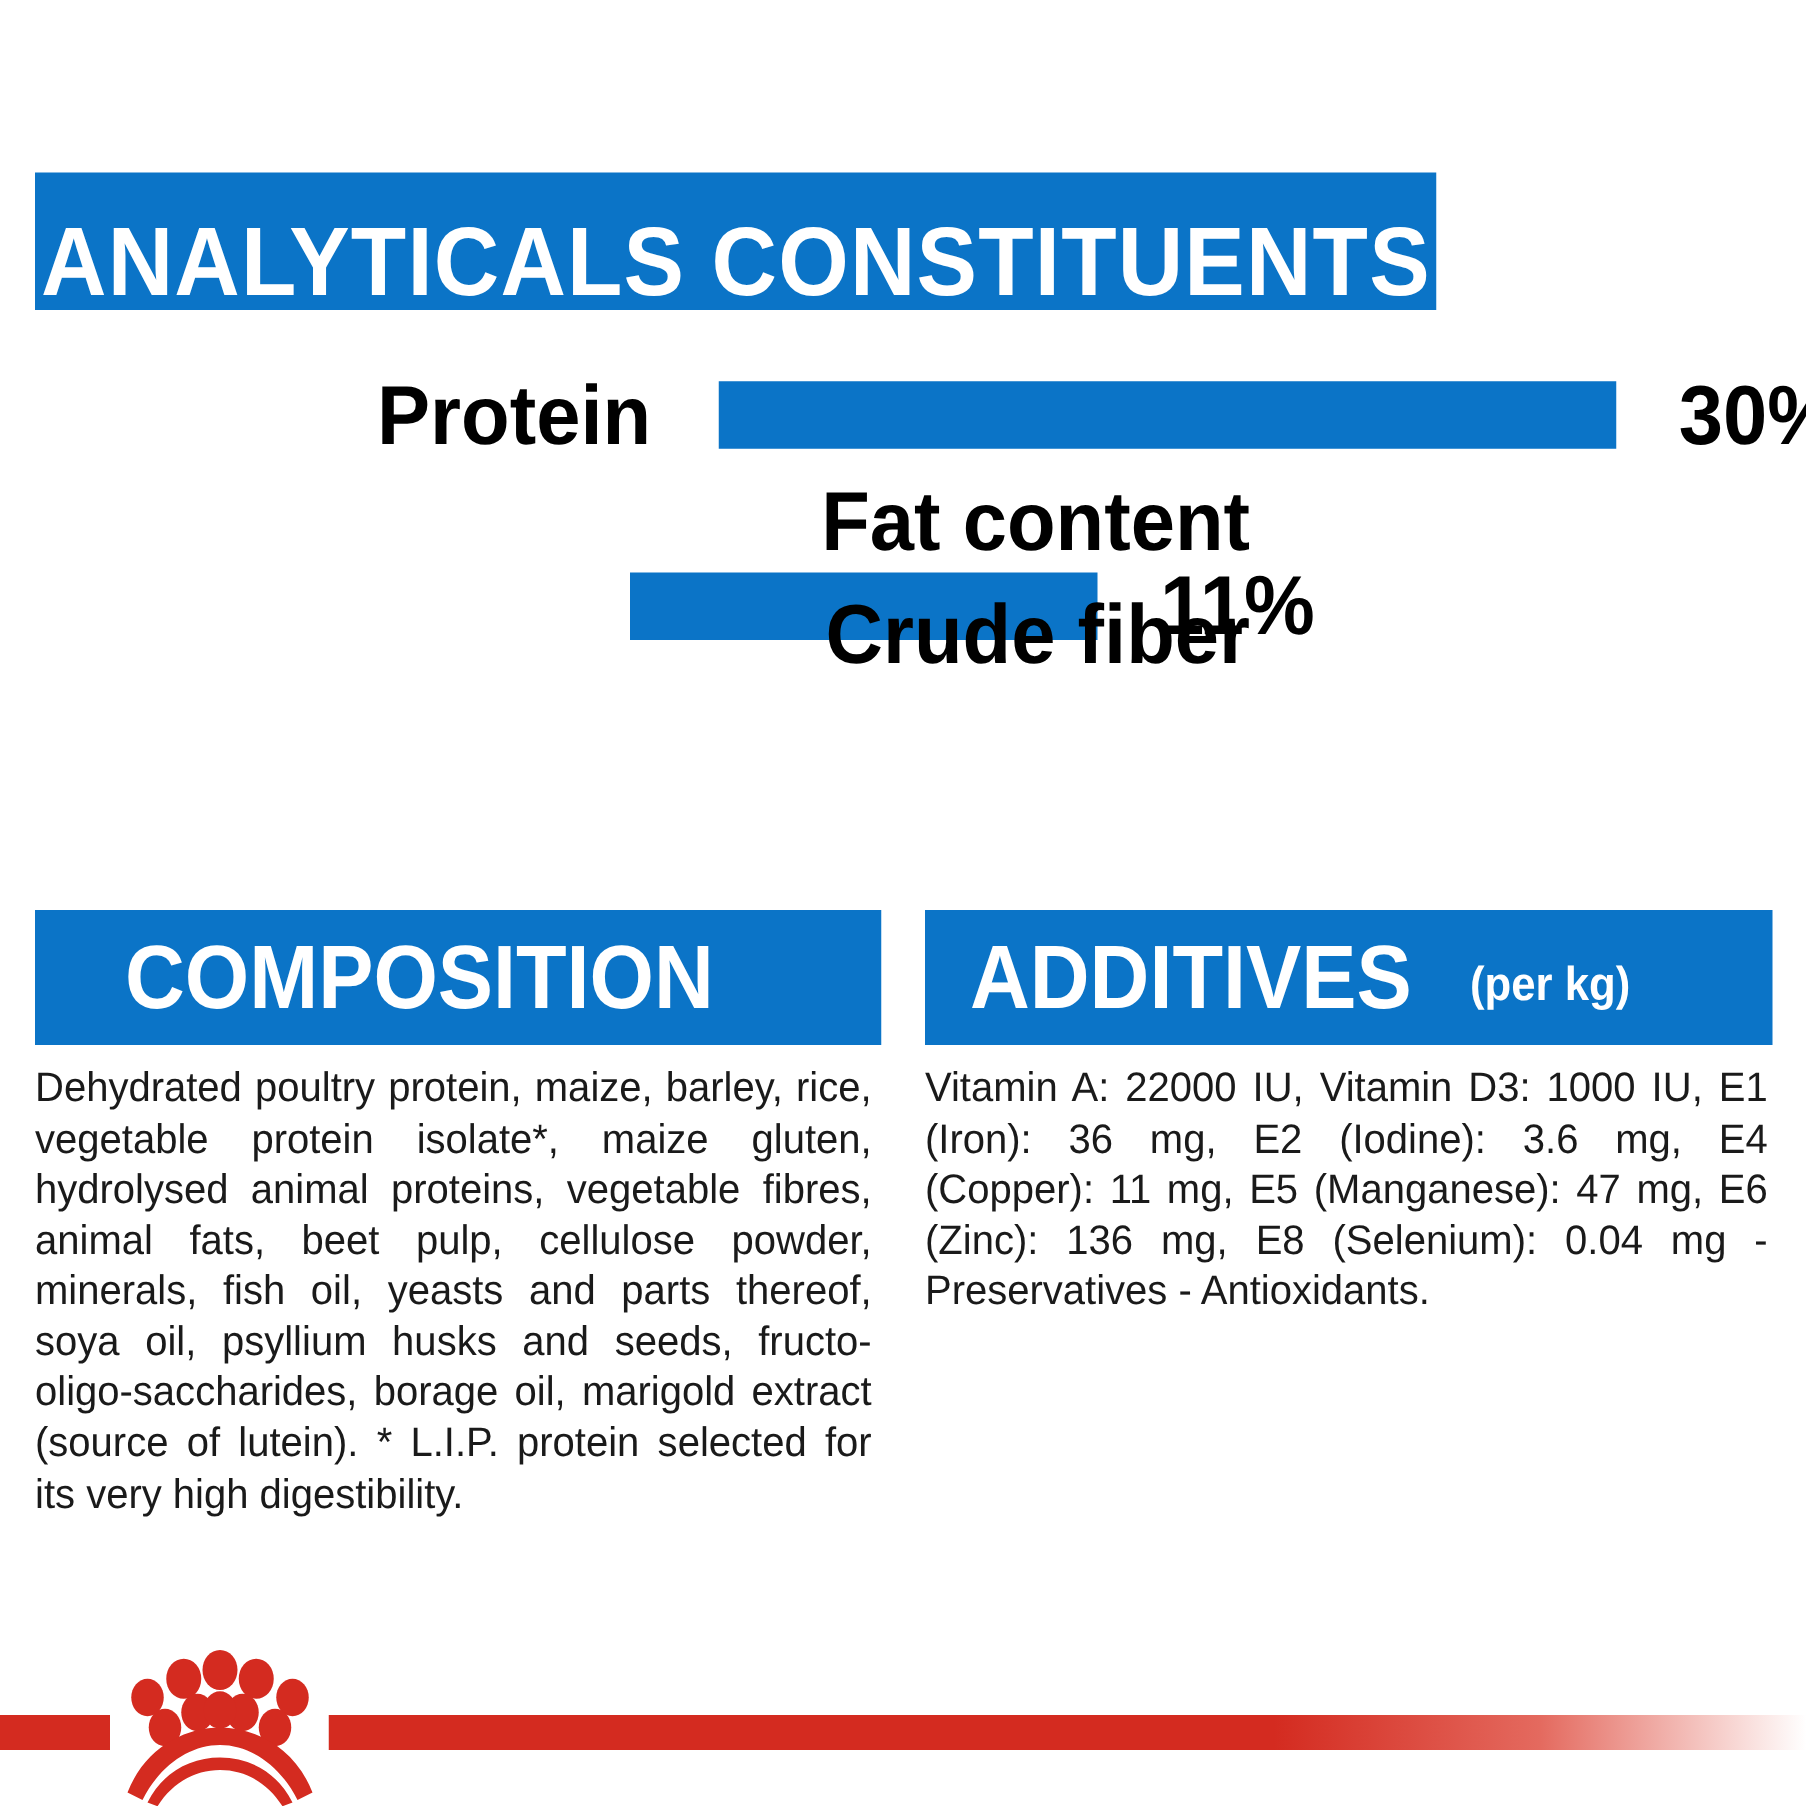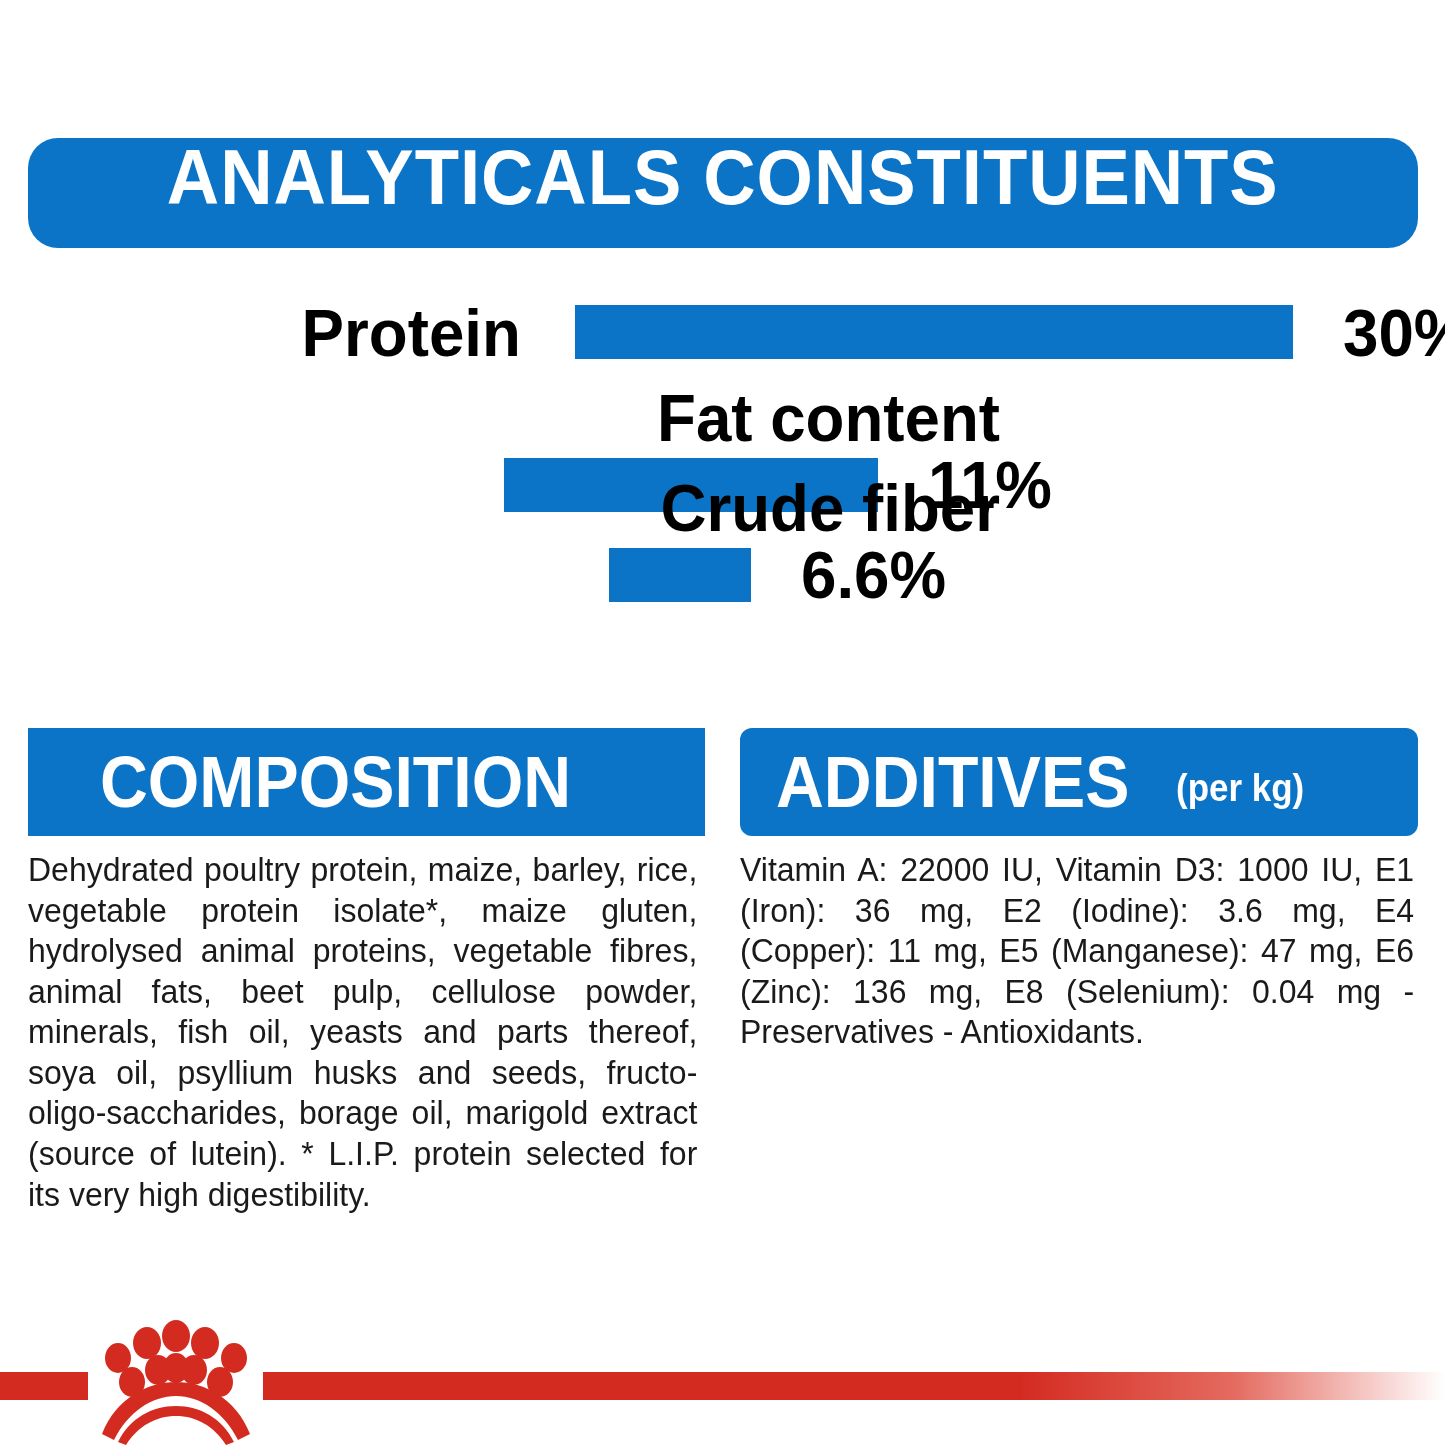--- a/index.html
+++ b/index.html
@@ -13,27 +13,26 @@
     font-family: "Liberation Sans", sans-serif;
     overflow: hidden;
     position: relative;
   }
 
   
   .banner-main {
     position: absolute;
     left: 28px;
     top: 138px;
-    width: 1390px;
+    width: 1121px;
     height: 110px;
     background: #0b74c7;
     display: flex;
-    align-items: flex-start;
+    align-items: flex-end;
     justify-content: center;
-    border-radius: 30px;
   }
   .banner-main-title {
     color: #ffffff;
     font-family: "Liberation Sans Narrow", "Liberation Sans", sans-serif;
     font-weight: bold;
     font-size: 78px;
     letter-spacing: 1px;
     line-height: 1;
     transform: scaleX(0.93);
     transform-origin: center;
@@ -107,21 +106,21 @@
   .section.right { left: 740px; width: 678px; }
 
   .section-banner {
     height: 108px;
     background: #0b74c7;
     display: flex;
     align-items: center;
     padding-left: 72px;
     box-sizing: border-box;
   }
-  .section.right .section-banner { padding-left: 36px; border-radius: 12px; }
+  .section.right .section-banner { padding-left: 36px; }
 
   .section-title {
     color: #ffffff;
     font-family: "Liberation Sans Narrow", "Liberation Sans", sans-serif;
     font-weight: bold;
     font-size: 72px;
     line-height: 1;
     transform: scaleX(0.92);
     transform-origin: left center;
     white-space: nowrap;
@@ -204,24 +203,20 @@
   <div class="chart-row r1">
     <div class="chart-label">Fat content</div>
     <div class="chart-bar-area">
       <span class="chart-bar" style="width:374px"></span>
       <span class="chart-value">11%</span>
     </div>
   </div>
 
   <div class="chart-row r2">
     <div class="chart-label">Crude fiber</div>
-    <div class="chart-bar-area">
-      <span class="chart-bar" style="width:142px"></span>
-      <span class="chart-value">6.6%</span>
-    </div>
   </div>
 
 </div>
 
 <div class="section left">
   <div class="section-banner">
     <span class="section-title">COMPOSITION</span>
   </div>
   <div class="section-body">Dehydrated poultry protein, maize, barley, rice, vegetable protein isolate*, maize gluten, hydrolysed animal proteins, vegetable fibres, animal fats, beet pulp, cellulose powder, minerals, fish oil, yeasts and parts thereof, soya oil, psyllium husks and seeds, fructo-oligo-saccharides, borage oil, marigold extract (source of lutein). * L.I.P. protein selected for its very high digestibility.</div>
 </div>

